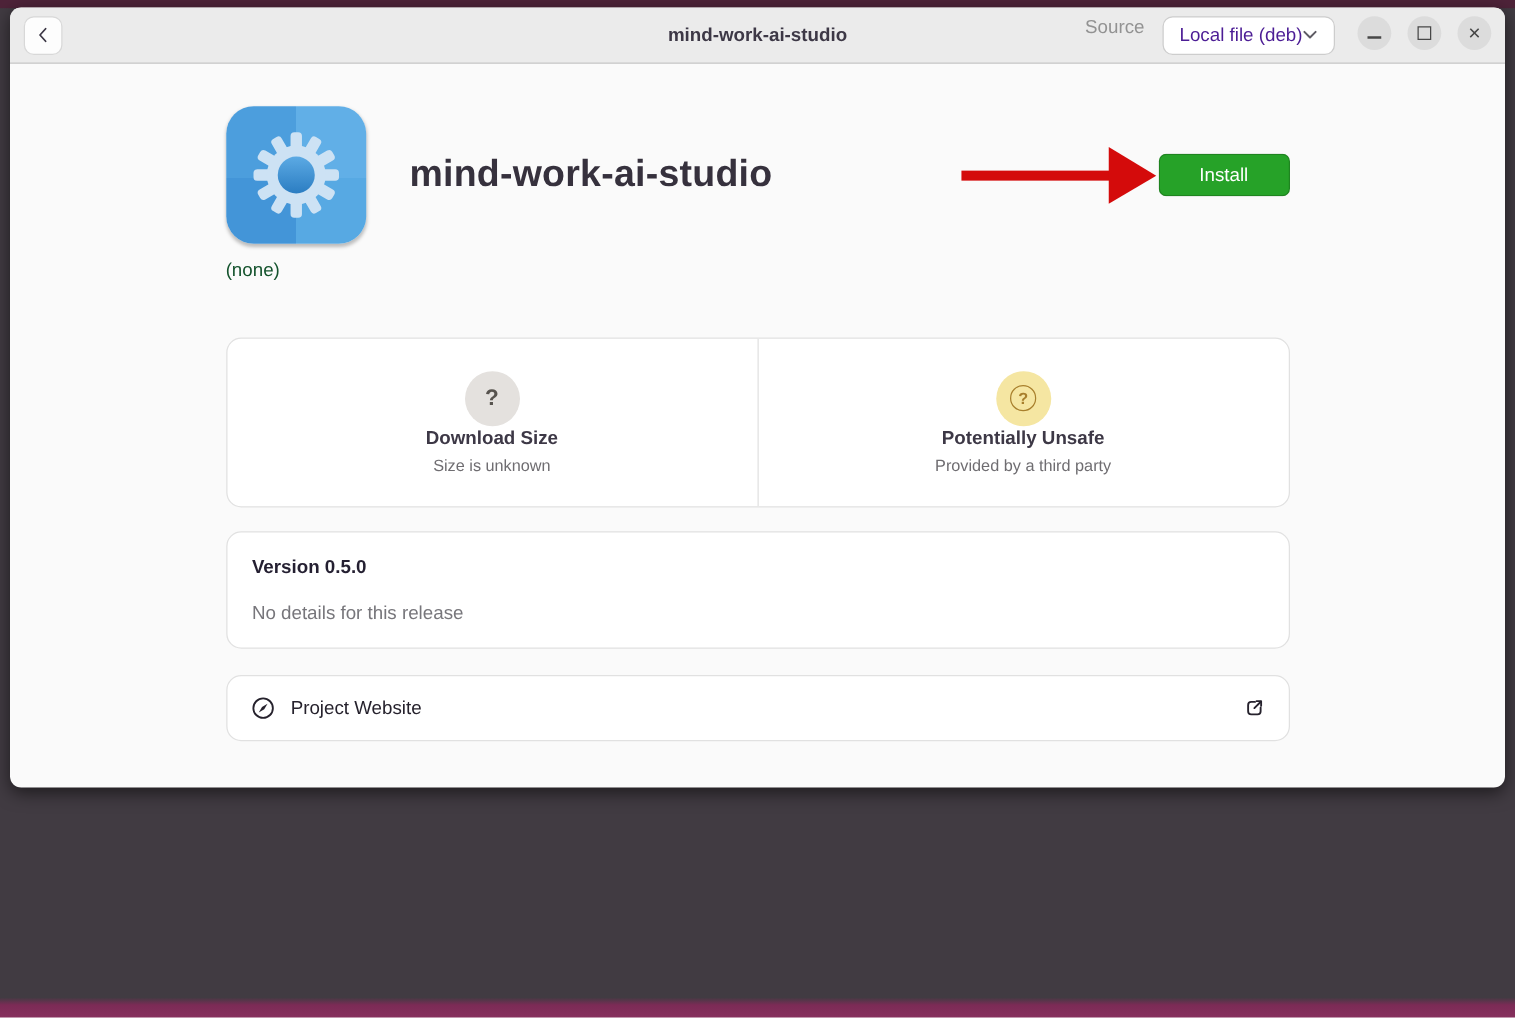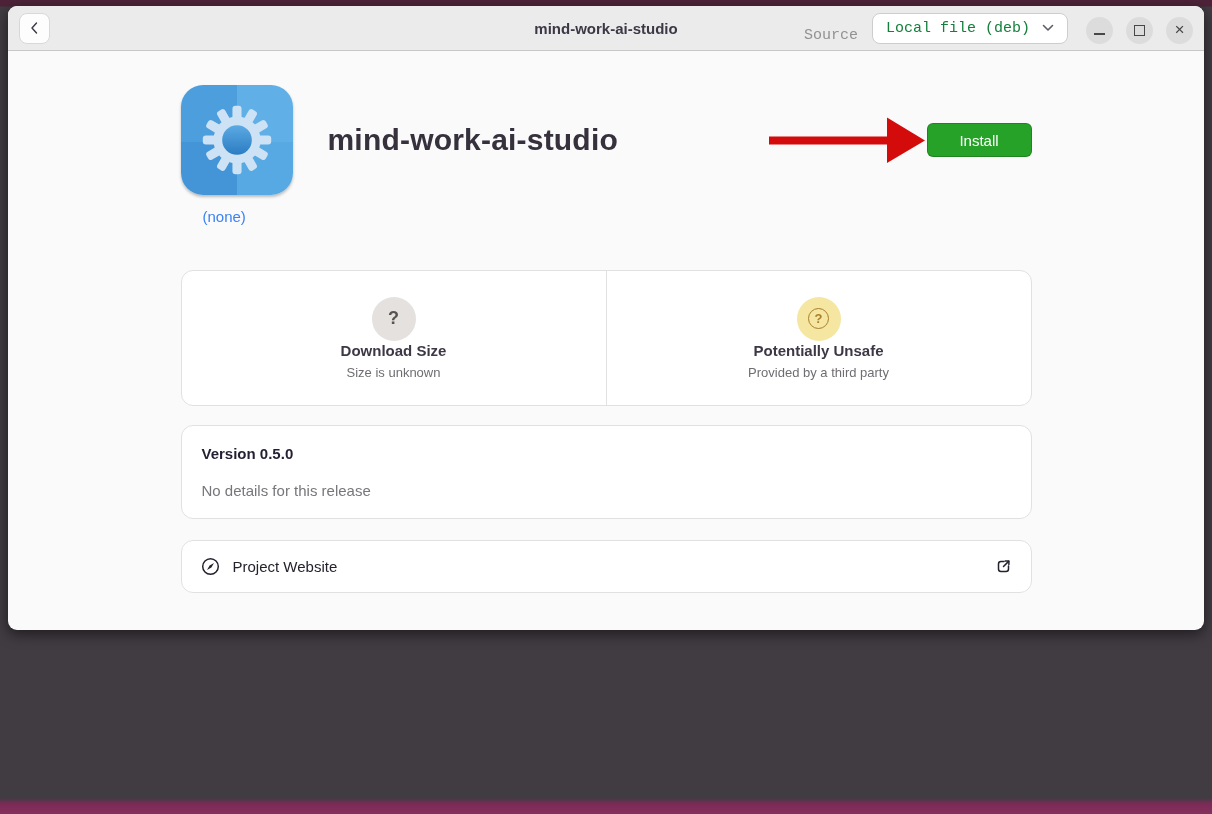--- a/index.html
+++ b/index.html
@@ -29,26 +29,26 @@
   .back-btn {
     width:31px; height:31px; background:#fdfdfd;
     border:1px solid #d8d8d8; border-radius:8px;
     display:flex; align-items:center; justify-content:center;
     cursor:pointer;
   }
   .win-title {
     position:absolute; left:50%; top:50%; transform:translate(-50%,-50%);
     font-size:15px; font-weight:bold; color:#3d3846; white-space:nowrap;
   }
-  .hb-right { margin-left:auto; display:flex; align-items:flex-end; gap:14px;font-family:Liberation Mono, monospace; }
+  .hb-right { margin-left:auto; display:flex; align-items:flex-start; gap:14px; }
   .source-label { font-size:15px; color:#929292; }
   .source-dropdown {
     height:31px; background:#ffffff; border:1px solid #cdcdcd; border-radius:8px;
-    display:flex; align-items:center; gap:12px; padding:0 13px;
-    font-size:15px; color:#15803d; cursor:pointer;
+    display:flex; align-items:center; padding:0 13px;
+    font-size:15px; color:#4c1d95; cursor:pointer;
   }
   .win-controls { display:flex; align-items:center; gap:13px; margin-left:4px; }
   .win-btn {
     width:27px; height:27px; border-radius:50%; background:#dcdcdc;
     display:flex; align-items:center; justify-content:center;
     color:#474747; cursor:pointer;
   }
   .glyph-min { width:11px; height:0; border-top:2px solid #474747; margin-top:7px; }
   .glyph-max { width:11px; height:11px; border:1.7px solid #474747; }
   .glyph-close { font-size:17px; line-height:1; color:#474747; }
@@ -68,21 +68,21 @@
   .app-title { margin-left:35px; font-size:30px; font-weight:bold; color:#36313d; letter-spacing:.2px; }
   .install-wrap { margin-left:auto; display:flex; align-items:center;justify-content:center; }
   .install-btn {
     width:105px; height:34px; border:1px solid rgba(0,0,0,.18); border-radius:6px;
     background:#26a228; color:#ffffff; font-size:15px;
     display:flex; align-items:center; justify-content:center; cursor:pointer;
     font-family:inherit;
   }
 
   .dev-name { margin-top:30px; font-size:19px; font-weight:bold; color:#3d3846; }
-  .license { margin-top:13px; font-size:15px; color:#3b82f6;margin-left:22px; }
+  .license { margin-top:13px; font-size:15px; color:#14532d; }
 
   .card {
     background:#ffffff; border:1px solid #e1e1e1; border-radius:12px;
   }
   .tiles { margin-top:45px; height:136px; display:flex; overflow:hidden; }
   .tile {
     flex:1; display:flex; flex-direction:column; align-items:center; justify-content:center;
     cursor:pointer;
   }
   .tile + .tile { border-left:1px solid #e1e1e1; }

